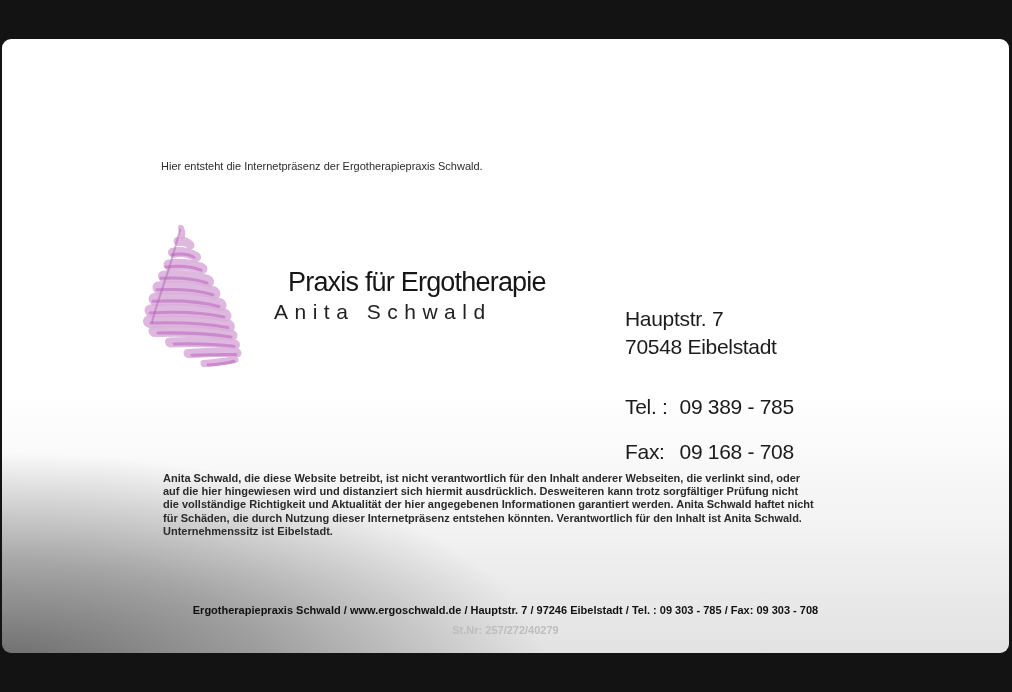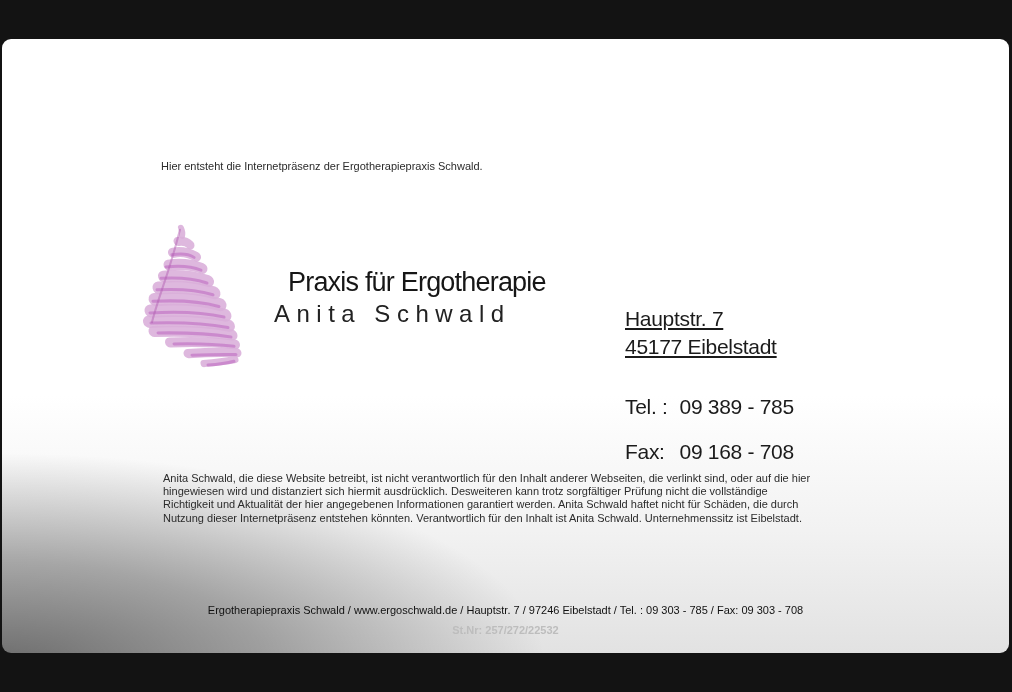--- a/index.html
+++ b/index.html
@@ -22,39 +22,39 @@
     position: absolute; left: 159px; top: 121px;
     font-size: 11px; line-height: 13.5px; color: #2b2b2b;
   }
   .logo-wrap { position: absolute; left: 140px; top: 178px; width: 115px; height: 155px; }
   .brand-title {
     position: absolute; left: 286px; top: 228px;
     font-size: 27px; font-weight: normal; letter-spacing: -0.8px; color: #161616;
   }
   .brand-subtitle {
     position: absolute; left: 272px; top: 261px;
-    font-size: 24px; letter-spacing: 6.5px; color: #222;
+    font-size: 21px; letter-spacing: 6.5px; color: #222;
   }
   .address-block {
     position: absolute; left: 623px; top: 266px;
-    font-size: 21px; line-height: 28px; color: #1b1b1b; letter-spacing: -0.3px; text-decoration: underline;
+    font-size: 21px; line-height: 28px; color: #1b1b1b; letter-spacing: -0.3px;
   }
   .phone-block {
     position: absolute; left: 623px; top: 337px;
     font-size: 21px; line-height: 29px; color: #1b1b1b; letter-spacing: -0.3px;
   }
   .phone-row .lbl { display: inline-block; min-width: 49px; margin-top: 16px; }
   .disclaimer {
     position: absolute; left: 161px; top: 433px; width: 652px;
-    font-size: 11px; line-height: 13.2px; color: #2b2b2b;
+    font-size: 11px; line-height: 13.2px; color: #2b2b2b; font-weight: bold;
   }
   .footer-line {
     position: absolute; left: 0; right: 0; top: 565px;
     text-align: center;
-    font-size: 11px; font-weight: normal; color: #111;
+    font-size: 11px; font-weight: bold; color: #111;
   }
   .tax-number {
     position: absolute; left: 0; right: 0; top: 585px;
     text-align: center;
     font-size: 11px; font-weight: bold; color: #bdbdbd;
   }
 </style>
 </head>
 <body>
 
@@ -98,32 +98,32 @@
         <path d="M38,8 Q30,40 20,70 Q12,95 10,104" stroke="#b058b0" stroke-opacity="0.45" stroke-width="2"></path>
       </g>
     </svg>
   </div>
 
   <div class="brand-title">Praxis für Ergotherapie</div>
   <div class="brand-subtitle">Anita Schwald</div>
 
   <div class="address-block">
     <div>Hauptstr. 7</div>
-    <div>45177 Eibelstadt</div>
+    <div>70548 Eibelstadt</div>
   </div>
 
   <div class="phone-block">
     <div class="phone-row">
       <span class="lbl">Tel. :</span>
       <span>09 389 - 785</span>
     </div>
     <div class="phone-row">
       <span class="lbl">Fax:</span>
       <span>09 168 - 708</span>
     </div>
   </div>
 
   <div class="disclaimer">Anita Schwald, die diese Website betreibt, ist nicht verantwortlich für den Inhalt anderer Webseiten, die verlinkt sind, oder auf die hier hingewiesen wird und distanziert sich hiermit ausdrücklich. Desweiteren kann trotz sorgfältiger Prüfung nicht die vollständige Richtigkeit und Aktualität der hier angegebenen Informationen garantiert werden. Anita Schwald haftet nicht für Schäden, die durch Nutzung dieser Internetpräsenz entstehen könnten. Verantwortlich für den Inhalt ist Anita Schwald. Unternehmenssitz ist Eibelstadt.</div>
 
   <div class="footer-line">Ergotherapiepraxis Schwald / www.ergoschwald.de / Hauptstr. 7 / 97246 Eibelstadt / Tel. : 09 303 - 785 / Fax: 09 303 - 708</div>
-  <div class="tax-number">St.Nr: 257/272/22532</div>
+  <div class="tax-number">St.Nr: 257/272/40279</div>
 
 </div>
 
 </body></html>

